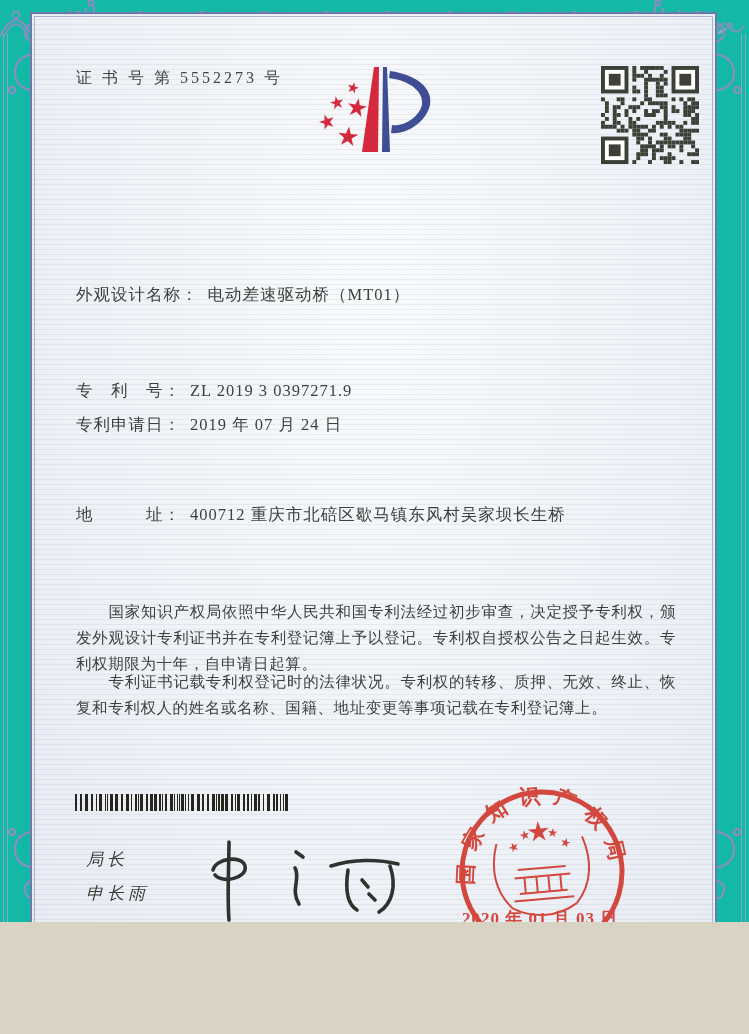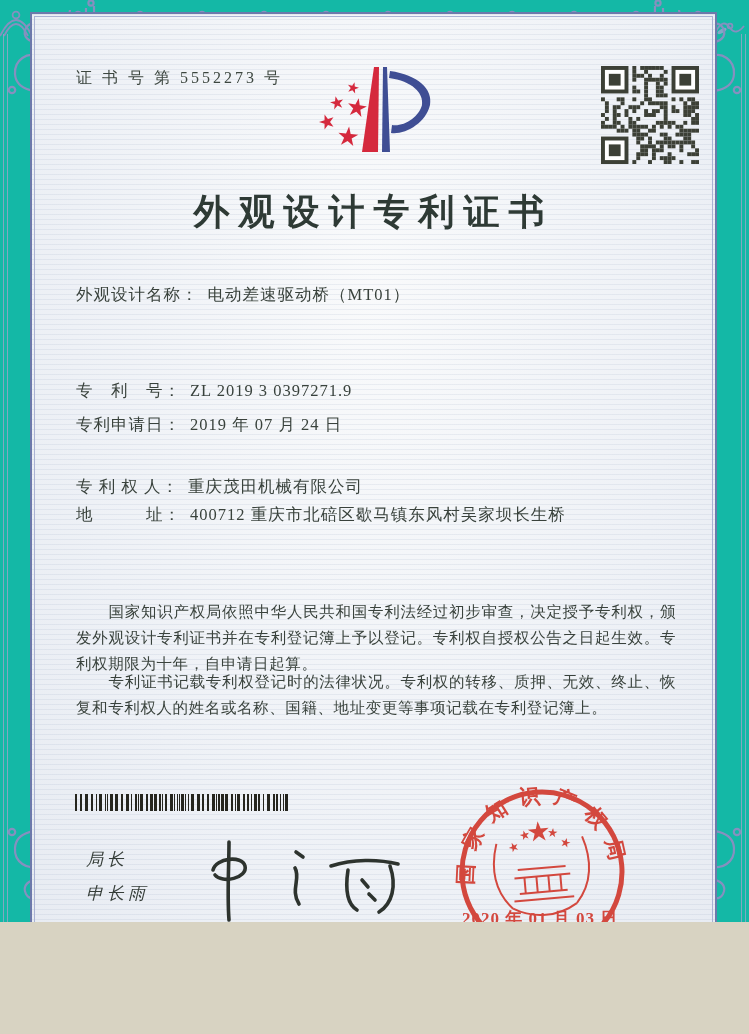--- a/index.html
+++ b/index.html
@@ -356,33 +356,29 @@
       <rect x="1" y="1" width="5" height="5" fill="#ffffff"></rect>
       <rect x="2" y="2" width="3" height="3" fill="#3c4036"></rect>
       <rect x="18" y="0" width="7" height="7" fill="#3c4036"></rect>
       <rect x="19" y="1" width="5" height="5" fill="#ffffff"></rect>
       <rect x="20" y="2" width="3" height="3" fill="#3c4036"></rect>
       <rect x="0" y="18" width="7" height="7" fill="#3c4036"></rect>
       <rect x="1" y="19" width="5" height="5" fill="#ffffff"></rect>
       <rect x="2" y="20" width="3" height="3" fill="#3c4036"></rect>
     </svg>
 
-  <h1 class="title">外观设计专利证书</h1>
 
   <div class="fieldrow" style="top:284px">
     <span class="flabel">外观设计名称：</span><span class="fval">电动差速驱动桥（MT01）</span>
   </div>
   <div class="fieldrow" style="top:380px">
     <span class="flabel">专　利　号：</span><span class="fval">ZL 2019 3 0397271.9</span>
   </div>
   <div class="fieldrow" style="top:414px">
     <span class="flabel">专利申请日：</span><span class="fval">2019 年 07 月 24 日</span>
-  </div>
-  <div class="fieldrow" style="top:476px">
-    <span class="flabel">专 利 权 人：</span><span class="fval">重庆茂田机械有限公司</span>
   </div>
   <div class="fieldrow" style="top:504px">
     <span class="flabel">地　　　址：</span><span class="fval">400712 重庆市北碚区歇马镇东风村吴家坝长生桥</span>
   </div>
 
   <div class="para" style="top:599px">国家知识产权局依照中华人民共和国专利法经过初步审查，决定授予专利权，颁发外观设计专利证书并在专利登记簿上予以登记。专利权自授权公告之日起生效。专利权期限为十年，自申请日起算。</div>
   <div class="para" style="top:669px">专利证书记载专利权登记时的法律状况。专利权的转移、质押、无效、终止、恢复和专利权人的姓名或名称、国籍、地址变更等事项记载在专利登记簿上。</div>
 
   <svg class="deco" style="left:75px;top:794px" width="218" height="17" id="barcode-svg">
       <rect x="0" y="0" width="2" height="17" fill="#26261f"></rect>

